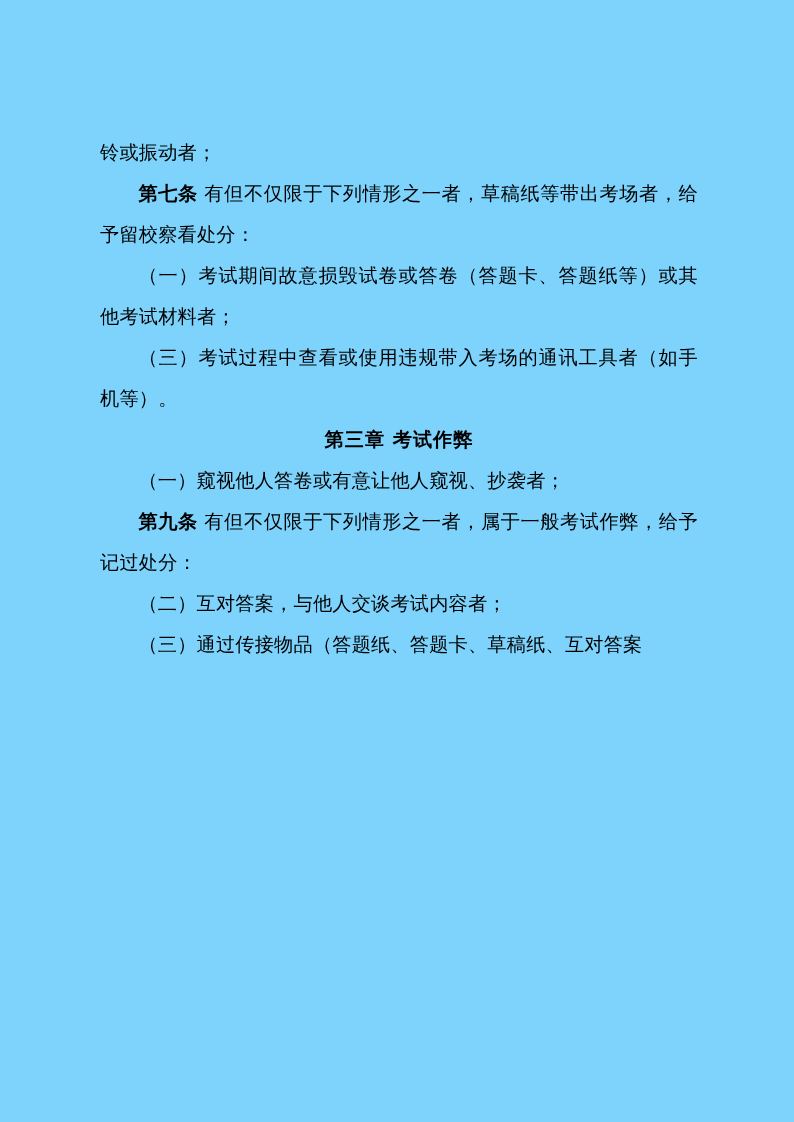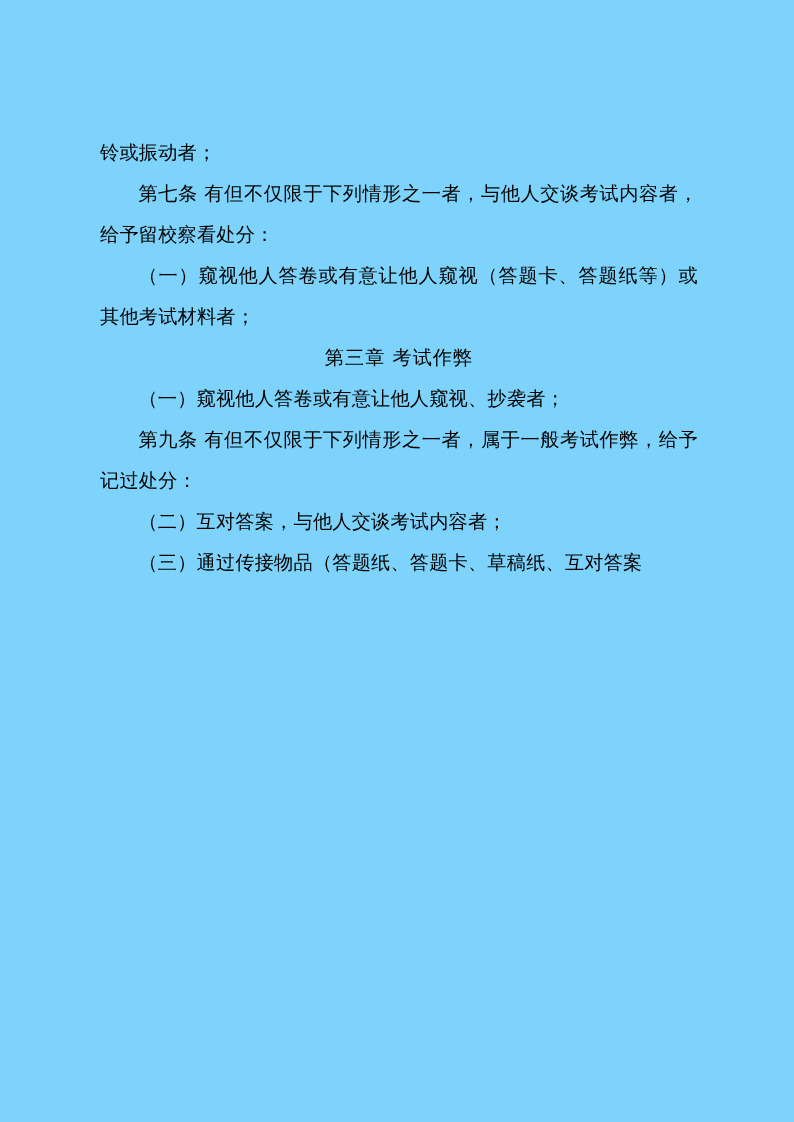--- a/index.html
+++ b/index.html
@@ -31,52 +31,55 @@
   p {
     margin: 0;
   }
   .p-indent {
     text-indent: 2em;
   }
   .p-plain {
     text-indent: 0;
   }
   .lead {
-    font-weight: normal;
+    font-weight: bold;
   }
   .chapter-title {
     text-align: center;
-    font-weight: normal;
+    font-weight: bold;
     font-size: 19.2px;
     line-height: 41px;
     margin: 0;
     letter-spacing: 1px;
   }
 </style>
 </head>
 <body>
 
 <div class="page">
   <div class="doc-body">
 
     <p class="p-plain">
       <span>铃或振动者；</span>
     </p>
 
 
     <p class="p-indent">
       <span class="lead">第七条</span>
-      <span>有但不仅限于下列情形之一者，与他人交谈考试内容者，给予留校察看处分：</span>
+      <span>有但不仅限于下列情形之一者，草稿纸等带出考场者，给予留校察看处分：</span>
     </p>
 
     <p class="p-indent">
-      <span>（一）窥视他人答卷或有意让他人窥视（答题卡、答题纸等）或其他考试材料者；</span>
+      <span>（一）考试期间故意损毁试卷或答卷（答题卡、答题纸等）或其他考试材料者；</span>
     </p>
 
 
+    <p class="p-indent">
+      <span>（三）考试过程中查看或使用违规带入考场的通讯工具者（如手机等）。</span>
+    </p>
 
     <p class="chapter-title">
       <span>第三章 考试作弊</span>
     </p>
 
 
     <p class="p-indent">
       <span>（一）窥视他人答卷或有意让他人窥视、抄袭者；</span>
     </p>
 

